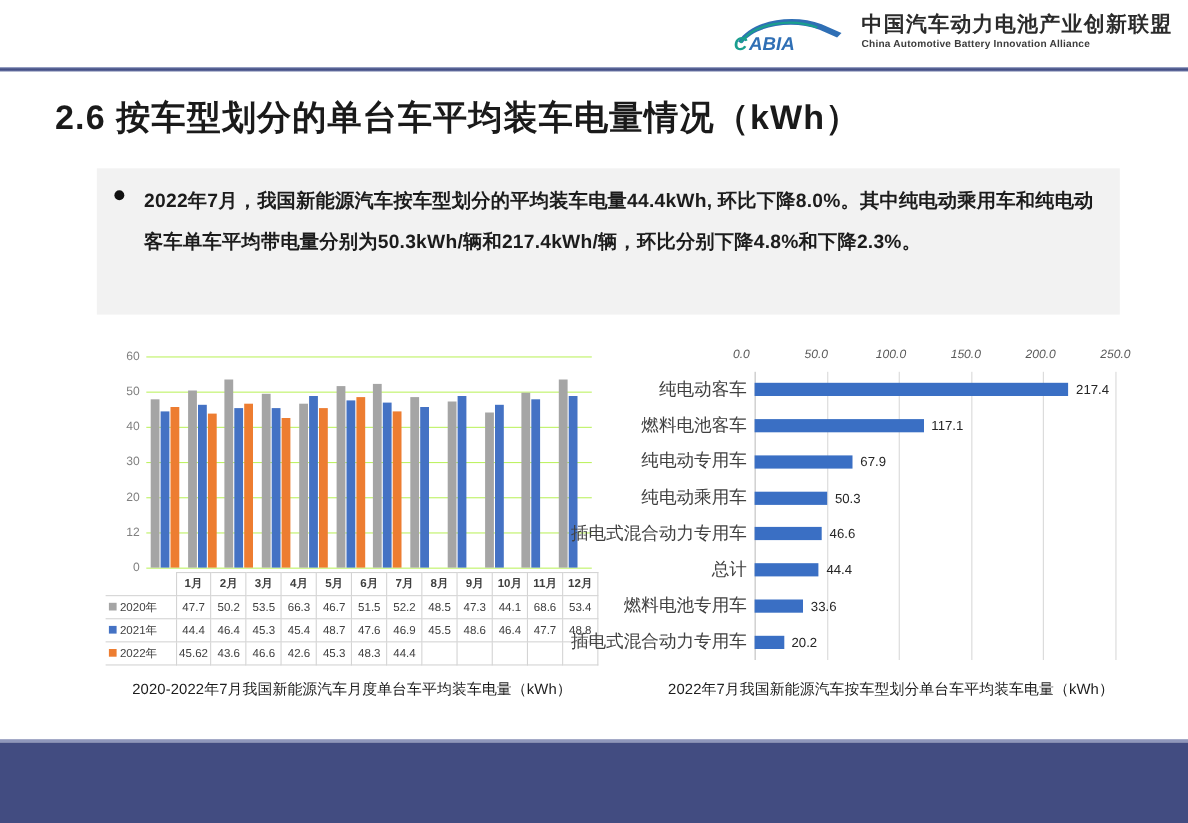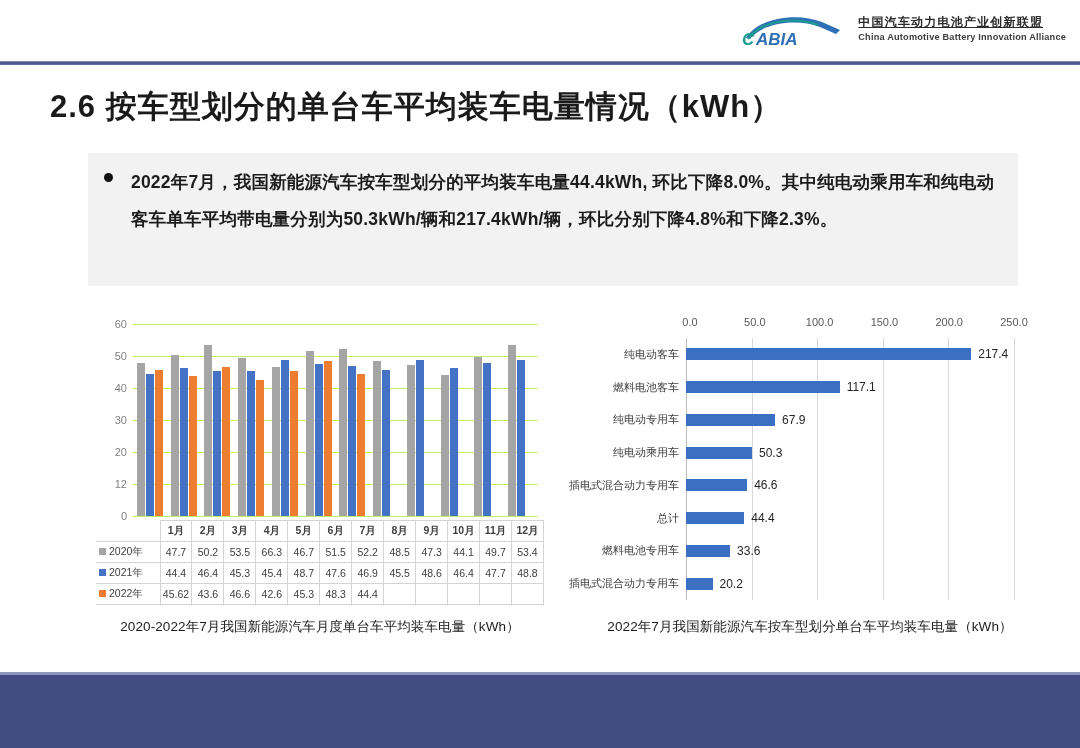--- a/index.html
+++ b/index.html
@@ -13,21 +13,21 @@
 
   
   .logo-wrap {
     position: absolute; right: 14px; top: 8px;
     display: flex; align-items: center; gap: 10px;
   }
   .logo-mark { position: relative; width: 112px; height: 42px; }
   .logo-mark svg { display: block; }
   .logo-text { display: flex; flex-direction: column; line-height: 1.1; }
   .logo-cn {
-    font-size: 12px; font-weight: bold; color: #2b2b2b; letter-spacing: 1.2px; text-decoration: underline;
+    font-size: 19px; font-weight: bold; color: #2b2b2b; letter-spacing: 1.2px;
   }
   .logo-en {
     font-size: 9.2px; font-weight: bold; color: #3c3c3c; letter-spacing: .2px; margin-top: 2px;
   }
   .header-rule {
     position: absolute; left: 0; top: 61px; width: 1080px; height: 4px;
     background: linear-gradient(to bottom, #9aa4c8 0%, #3f4a80 45%, #6f79a8 100%);
   }
 
   
@@ -110,21 +110,21 @@
   }
   .swatch.y2020 { background: #a5a5a5; }
   .swatch.y2021 { background: #4472c4; }
   .swatch.y2022 { background: #ed7d31; }
 
   
   .rchart {
     position: absolute; left: 600px; top: 316px; width: 420px; height: 292px;
   }
   .r-axis {
-    position: absolute; left: 90px; right: 6px; top: 0; height: 16px;
+    position: absolute; left: 74px; right: 6px; top: 0; height: 16px; font-style: italic;
   }
   .r-xtick {
     position: absolute; transform: translateX(-50%);
     font-size: 11px; color: #595959; white-space: nowrap; top: 0;
   }
   .r-plot {
     position: absolute; left: 86px; right: 6px; top: 22px; bottom: 8px;
   }
   .r-vline {
     position: absolute; top: 0; bottom: 0; width: 1px; background: #d9d9d9;
@@ -132,21 +132,21 @@
   .r-vline.axis0 { background: #bfbfbf; }
   .r-rows {
     position: absolute; left: 0; right: 0; top: 0; bottom: 0;
     display: flex; flex-direction: column;
   }
   .r-row {
     flex: 1 1 0; display: flex; align-items: center; position: relative;
   }
   .r-cat {
     position: absolute; right: 100%; margin-right: 7px;
-    font-size: 11px; color: #404040; white-space: nowrap; text-align: center;
+    font-size: 16px; color: #404040; white-space: nowrap; text-align: center;
   }
   .r-bar { height: 12px; background: #3a6fc4; }
   .r-val {
     font-size: 12px; color: #262626; margin-left: 7px; white-space: nowrap;
   }
 
   
   .footer-rule {
     position: absolute; left: 0; top: 672px; width: 1080px; height: 3px;
     background: #8f97bb;
@@ -295,21 +295,21 @@
             <td>47.7</td>
             <td>50.2</td>
             <td>53.5</td>
             <td>66.3</td>
             <td>46.7</td>
             <td>51.5</td>
             <td>52.2</td>
             <td>48.5</td>
             <td>47.3</td>
             <td>44.1</td>
-            <td>49.7</td>
+            <td>68.6</td>
             <td>53.4</td>
           </tr>
           <tr>
             <td class="rowhead"><span class="swatch y2021"></span><span>2021年</span></td>
             <td>44.4</td>
             <td>46.4</td>
             <td>45.3</td>
             <td>45.4</td>
             <td>48.7</td>
             <td>47.6</td>

